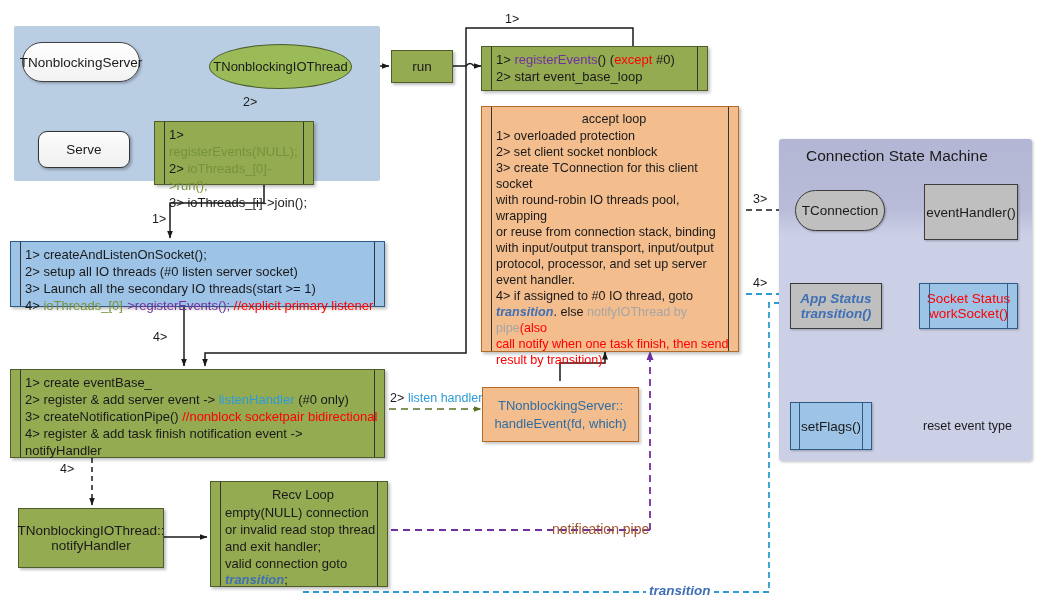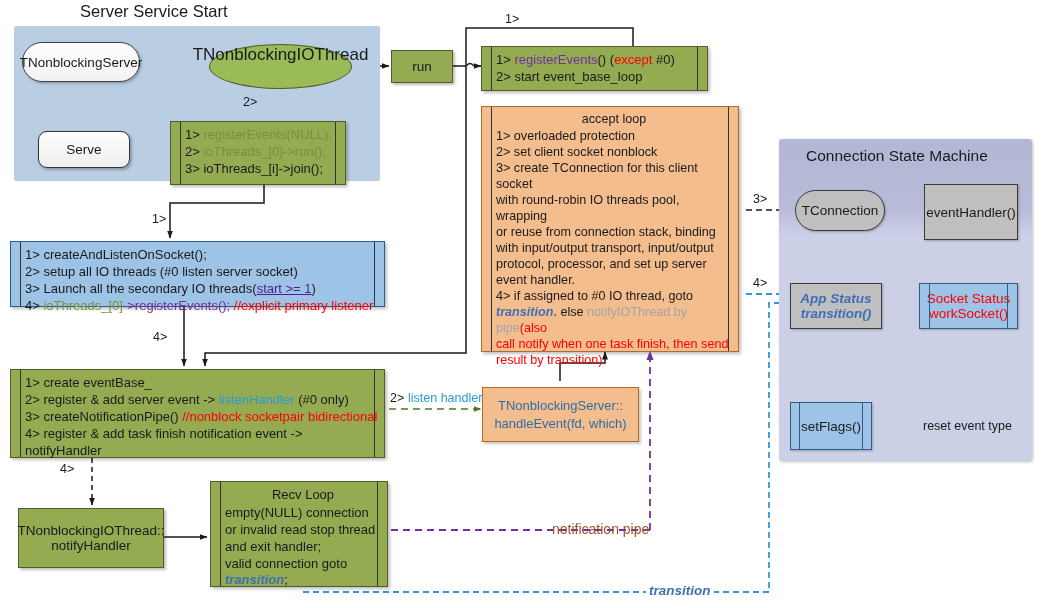--- a/index.html
+++ b/index.html
@@ -18,21 +18,21 @@
 
   
   .rounded-white{background:linear-gradient(180deg,#ffffff,#f2f2f2);
       border:1.4px solid #404040;border-radius:22px;display:flex;align-items:center;
       justify-content:center;font-size:13.5px;color:#1a1a1a;
       box-shadow:1.5px 1.5px 2.5px rgba(0,0,0,.25);}
   .rect-white{background:linear-gradient(180deg,#fdfdfd,#efefef);border:1.3px solid #333;
       display:flex;align-items:center;justify-content:center;font-size:13.5px;color:#1a1a1a;
       box-shadow:1.5px 1.5px 2.5px rgba(0,0,0,.25);}
   .ellipse-green{background:#9bbb59;border:1.3px solid #4c5b2b;border-radius:50%;
-      display:flex;align-items:flex-start;justify-content:center;font-size:17px;color:#1a1a1a;}
+      display:flex;align-items:center;justify-content:center;font-size:13px;color:#1a1a1a;}
   .rect-green{background:#94ab52;border:1.3px solid #4f5c2c;
       display:flex;align-items:center;justify-content:center;font-size:13.5px;color:#1a1a1a;
       box-shadow:1.5px 1.5px 2.5px rgba(0,0,0,.25);}
   .rect-gray{background:#bfbfbf;border:1.3px solid #3c3c3c;display:flex;align-items:center;
       justify-content:center;font-size:13.5px;color:#1a1a1a;
       box-shadow:1px 1px 2px rgba(0,0,0,.25);}
   .rounded-gray{background:#bfbfbf;border:1.3px solid #3c3c3c;border-radius:26px;
       display:flex;align-items:center;justify-content:center;font-size:13.5px;color:#1a1a1a;
       box-shadow:1px 1px 2px rgba(0,0,0,.25);}
   .rect-lblue{background:#9dc3e6;border:1.3px solid #2e5c86;display:flex;align-items:center;
@@ -51,21 +51,21 @@
   .note.blue{background:#9dc3e6;border:1.3px solid #2e5c86;}
   .note.orange{background:#f3bd8e;border:1.3px solid #b06b2b;}
   .note .bar-l{left:9px;} .note .bar-r{right:9px;}
   .note .hdr{text-align:center;margin-bottom:1px;}
 
   
   .c-purple{color:#7030a0;}
   .c-red{color:#ff0000;}
   .c-green{color:#76923c;}
   .c-blue{color:#2e9bd6;}
-  .c-lblue{color:#4c1d95;text-decoration:underline;}
+  .c-lblue{color:#0f172a;}
   .c-ital-blue{color:#3f6fb5;font-style:italic;font-weight:bold;}
   .c-gray{color:#a6a6a6;}
 
   
   .elabel{font-size:12.5px;color:#1a1a1a;white-space:nowrap;}
   .elabel.blue{color:#2e9bd6;}
   .elabel.brown{color:#a0522d;font-size:14px;text-align:right;}
   .elabel.trans{color:#3f6fb5;font-style:italic;font-weight:bold;font-size:13.5px;}
 
   svg{position:absolute;left:0;top:0;overflow:visible;}
@@ -165,37 +165,36 @@
 
     <g stroke="#ffc000" stroke-width="2" fill="none">
       <path d="M872,418 L899,418"></path>
     </g>
 
     <g stroke="#5a5a5a" stroke-width="1.3" fill="none">
       <path d="M909,400 q-7,1 -7,8 q0,8 -7,10 q7,2 7,10 q0,7 7,8"></path>
     </g>
   </svg>
 
-  <div class="abs title" style="left:80px;top:2px;">Server Service Start</div>
 
   <div class="abs panel-blue" style="left:14px;top:26px;width:366px;height:155px;"></div>
 
   <div class="abs rounded-white" style="left:22px;top:42px;width:118px;height:40px;">
     <span>TNonblockingServer</span>
   </div>
 
   <div class="abs rect-white" style="left:38px;top:131px;width:92px;height:37px;border-radius:9px;">
     <span>Serve</span>
   </div>
 
   <div class="abs ellipse-green" style="left:209px;top:44px;width:143px;height:45px;">
     <span>TNonblockingIOThread</span>
   </div>
 
-  <div class="note green" style="left:170px;top:121px;width:176px;height:64px;">
+  <div class="note green" style="left:154px;top:121px;width:160px;height:64px;">
     <div class="bar-l"></div>
     <div class="bar-r"></div>
     <div class="body" id="serve-note-body">
         <div><span>1&gt; </span><span class="c-green">registerEvents(NULL);</span></div>
         <div><span>2&gt; </span><span class="c-green">ioThreads_[0]-&gt;run();</span></div>
         <div><span>3&gt; </span><span>ioThreads_[i]-&gt;join();</span></div>
       </div>
   </div>
 
   <div class="abs elabel" style="left:243px;top:95px;">2&gt;</div>

